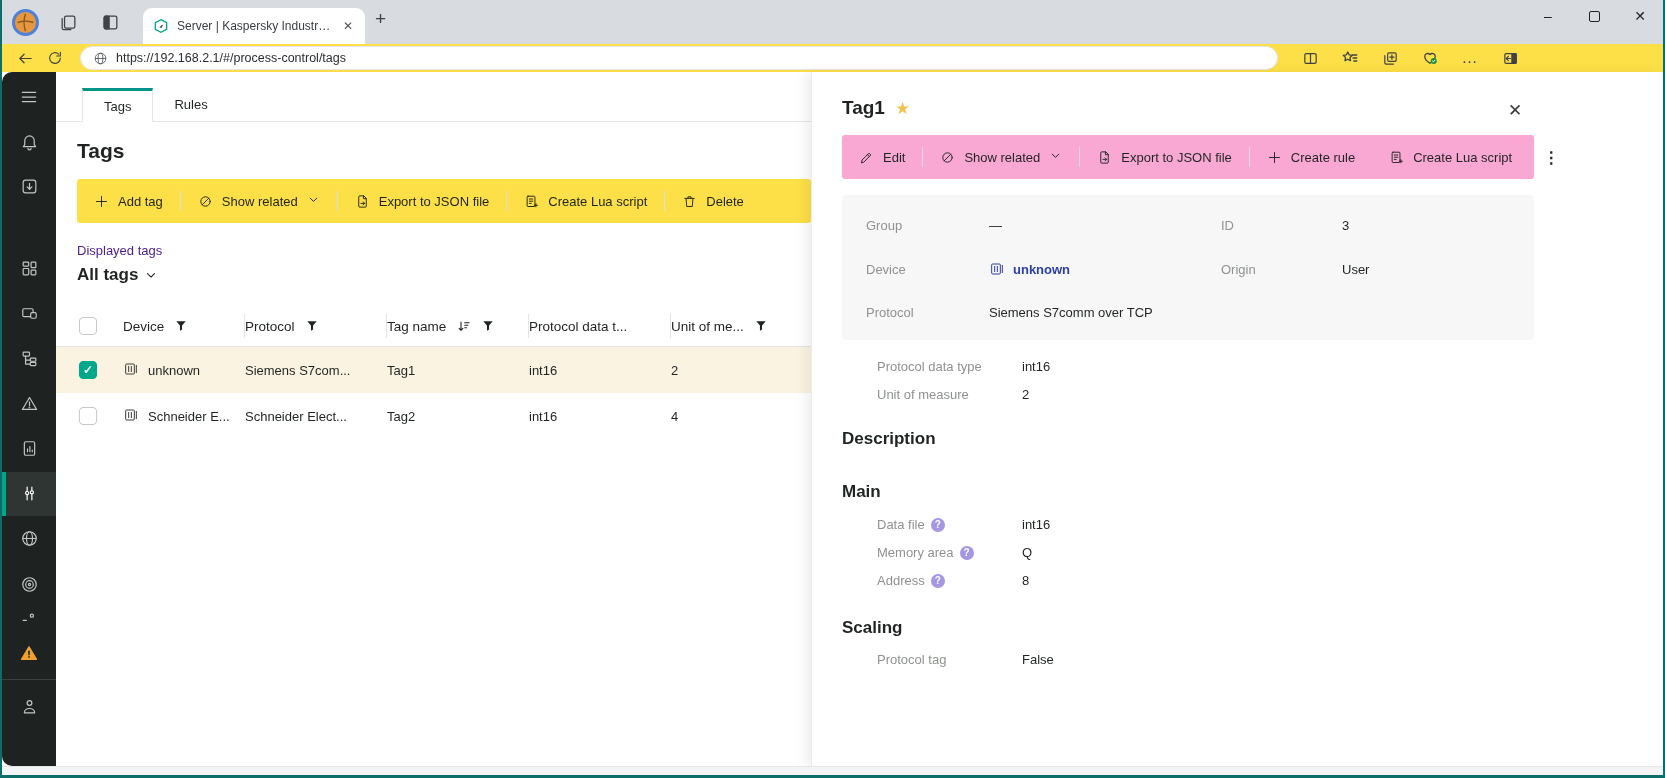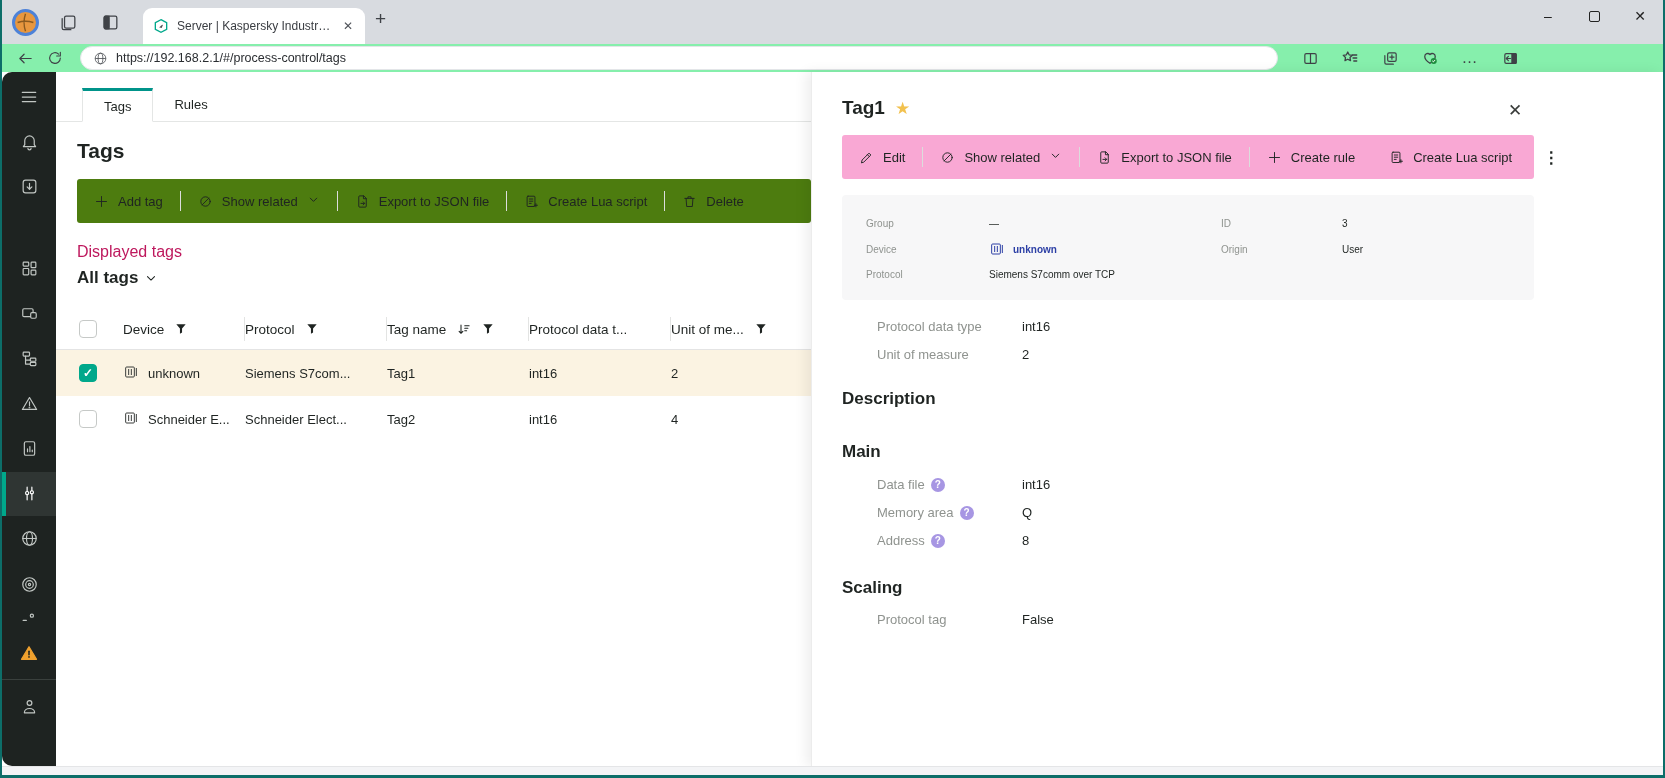--- a/index.html
+++ b/index.html
@@ -20,21 +20,21 @@
   .chrome-ic svg { stroke:#3F4247; fill:none; stroke-width:1.6; stroke-linecap:round; stroke-linejoin:round; }
   .tab { width:222px; height:36px; background:#fff; border-radius:9px 9px 0 0; margin-left:16px;
     display:flex; align-items:center; padding:0 8px 0 10px; gap:8px; }
   .tab-title { flex:1; font-size:12px; color:#3A3D42; white-space:nowrap; overflow:hidden; text-overflow:ellipsis; }
   .tab-close { font-size:12px; color:#50545A; width:18px; height:18px; display:flex; align-items:center; justify-content:center; border-radius:4px; cursor:pointer; }
   .newtab { font-size:19px; color:#3F4247; margin:0 0 6px 10px; align-self:center; cursor:pointer; }
   .wincontrols { margin-left:auto; display:flex; height:44px; }
   .winbtn { width:46px; height:32px; display:flex; align-items:center; justify-content:center; font-size:14px; color:#222; cursor:pointer; }
   .maxbox { width:11px; height:11px; border:1.2px solid #222; border-radius:2px; }
 
-  .browser-toolbar { height:28px; background:#86efac; display:flex; align-items:center; padding:0 10px; flex-shrink:0; gap:4px; }
+  .browser-toolbar { height:28px; background:#fde047; display:flex; align-items:center; padding:0 10px; flex-shrink:0; gap:4px; }
   .nav-ic { width:26px; height:24px; display:flex; align-items:center; justify-content:center; cursor:pointer; }
   .nav-ic svg { stroke:#3F4247; fill:none; stroke-width:1.7; stroke-linecap:round; stroke-linejoin:round; }
   .urlbar { height:24px; flex:0 0 1198px; margin-left:8px; background:#fff; border:1px solid #E3E5E8; border-radius:12px;
     display:flex; align-items:center; padding:0 12px; gap:8px; }
   .urlbar svg { stroke:#4A4D52; fill:none; stroke-width:1.3; }
   .url-text { font-size:12.5px; color:#2A2D31; }
   .tb-right { display:flex; align-items:center; margin-left:14px; gap:12px; }
   .tb-right .nav-ic { width:28px; }
   .ellipsis { font-size:16px; color:#3F4247; letter-spacing:1px; }
 
@@ -55,27 +55,27 @@
   .nav-item.small { height:24px; margin:0; }
   .nav-item.person { margin-bottom:40px; }
 
   
   .content { flex:1; min-width:0; display:flex; flex-direction:column; padding-bottom:3px; }
   .page-tabs { height:50px; display:flex; align-items:flex-end; padding-left:26px; border-bottom:1px solid #E4E6E5; flex-shrink:0; }
   .ptab { height:34px; padding:0 21px; display:flex; align-items:center; font-size:13px; color:#1F2422; cursor:pointer; }
   .ptab.active { border:1px solid #E4E6E5; border-bottom:1px solid #fff; border-top:3px solid #00948A; margin-bottom:-1px; background:#fff; }
   .page-title { font-size:21px; font-weight:700; margin:17px 0 0 21px; }
 
-  .list-toolbar { margin:16px 0 0 21px; height:44px; background:#4d7c0f; border-radius:3px; display:flex; align-items:center; overflow:hidden; }
+  .list-toolbar { margin:16px 0 0 21px; height:44px; background:#fde047; border-radius:3px; display:flex; align-items:center; overflow:hidden; }
   .btn { display:flex; align-items:center; gap:9px; padding:0 17px; height:100%; font-size:13px; color:#1F2422; cursor:pointer; white-space:nowrap; }
   .btn svg { stroke:#1F2422; fill:none; stroke-width:1.5; stroke-linecap:round; stroke-linejoin:round; flex-shrink:0; }
   .vdiv { width:1px; height:20px; background:#DCDDDC; flex-shrink:0; }
   .chev svg { stroke-width:1.8; }
 
-  .displayed-label { margin:20px 0 0 21px; font-size:16px; color:#be185d; }
+  .displayed-label { margin:20px 0 0 21px; font-size:13px; color:#4c1d95; }
   .tags-filter { margin:7px 0 0 21px; font-size:17px; font-weight:700; display:flex; align-items:center; gap:6px; cursor:pointer; width:max-content; }
   .tags-filter svg { stroke:#1F2422; fill:none; stroke-width:1.8; stroke-linecap:round; stroke-linejoin:round; }
 
   .table { margin-top:21px; }
   .trow { display:grid; grid-template-columns:44px 122px 142px 142px 142px 1fr; padding-left:23px; align-items:center; }
   .thead { height:41px; border-bottom:1px solid #E4E4E4; font-size:13.5px; }
   .hcell { display:flex; align-items:center; gap:10px; height:100%; position:relative; padding-right:8px; white-space:nowrap; overflow:hidden; }
   .hcell.hdiv::after { content:''; position:absolute; right:0; top:50%; transform:translateY(-50%); width:1px; height:24px; background:#E3E4E3; }
   .hcell svg { flex-shrink:0; }
   .funnel { fill:#1F2422; }
@@ -91,21 +91,21 @@
     position:relative; padding:0 0 0 30px; z-index:10; height:calc(100% - 9px); overflow:hidden; }
   .panel-close { position:absolute; top:26px; right:136px; font-size:17px; color:#3A3D3B; cursor:pointer; width:24px; height:24px;
     display:flex; align-items:center; justify-content:center; }
   .panel-title-row { margin-top:25px; display:flex; align-items:center; gap:10px; }
   .panel-title { font-size:19px; font-weight:700; }
   .fav-star { color:#F2C14E; font-size:17px; }
   .panel-toolbar { margin-top:16px; width:692px; height:44px; background:#f9a8d4; border-radius:3px; display:flex; align-items:center; }
   .kebab { margin-left:auto; padding:0 14px; font-size:16px; font-weight:700; color:#1F2422; cursor:pointer; letter-spacing:0; }
 
   .summary-card { margin-top:16px; width:692px; background:#F7F7F8; border-radius:4px; padding:23px 24px 20px 24px;
-    display:grid; grid-template-columns:123px 232px 121px 1fr; row-gap:12px; font-size:10px; align-items:center; }
+    display:grid; grid-template-columns:123px 232px 121px 1fr; row-gap:28px; font-size:13px; align-items:center; }
   .lbl { color:#8F938F; }
   .val { color:#1F2422; }
   .dev-link { color:#2C3FA5; font-weight:700; display:flex; align-items:center; gap:8px; cursor:pointer; }
   .dev-link svg { stroke:#2C3FA5; fill:none; stroke-width:1.5; }
 
   .fields { margin-top:19px; display:grid; grid-template-columns:145px 1fr; row-gap:13px; font-size:13px; width:692px;margin-left:35px; }
   .sec-head { font-size:17px; font-weight:700; margin-top:27px; }
   .help { display:inline-flex; width:14px; height:14px; border-radius:50%; background:#A796E3; color:#fff; font-size:10px; font-weight:700;
     align-items:center; justify-content:center; margin-left:6px; vertical-align:-2px; cursor:pointer; }
   .lblrow { display:flex; align-items:center; }

